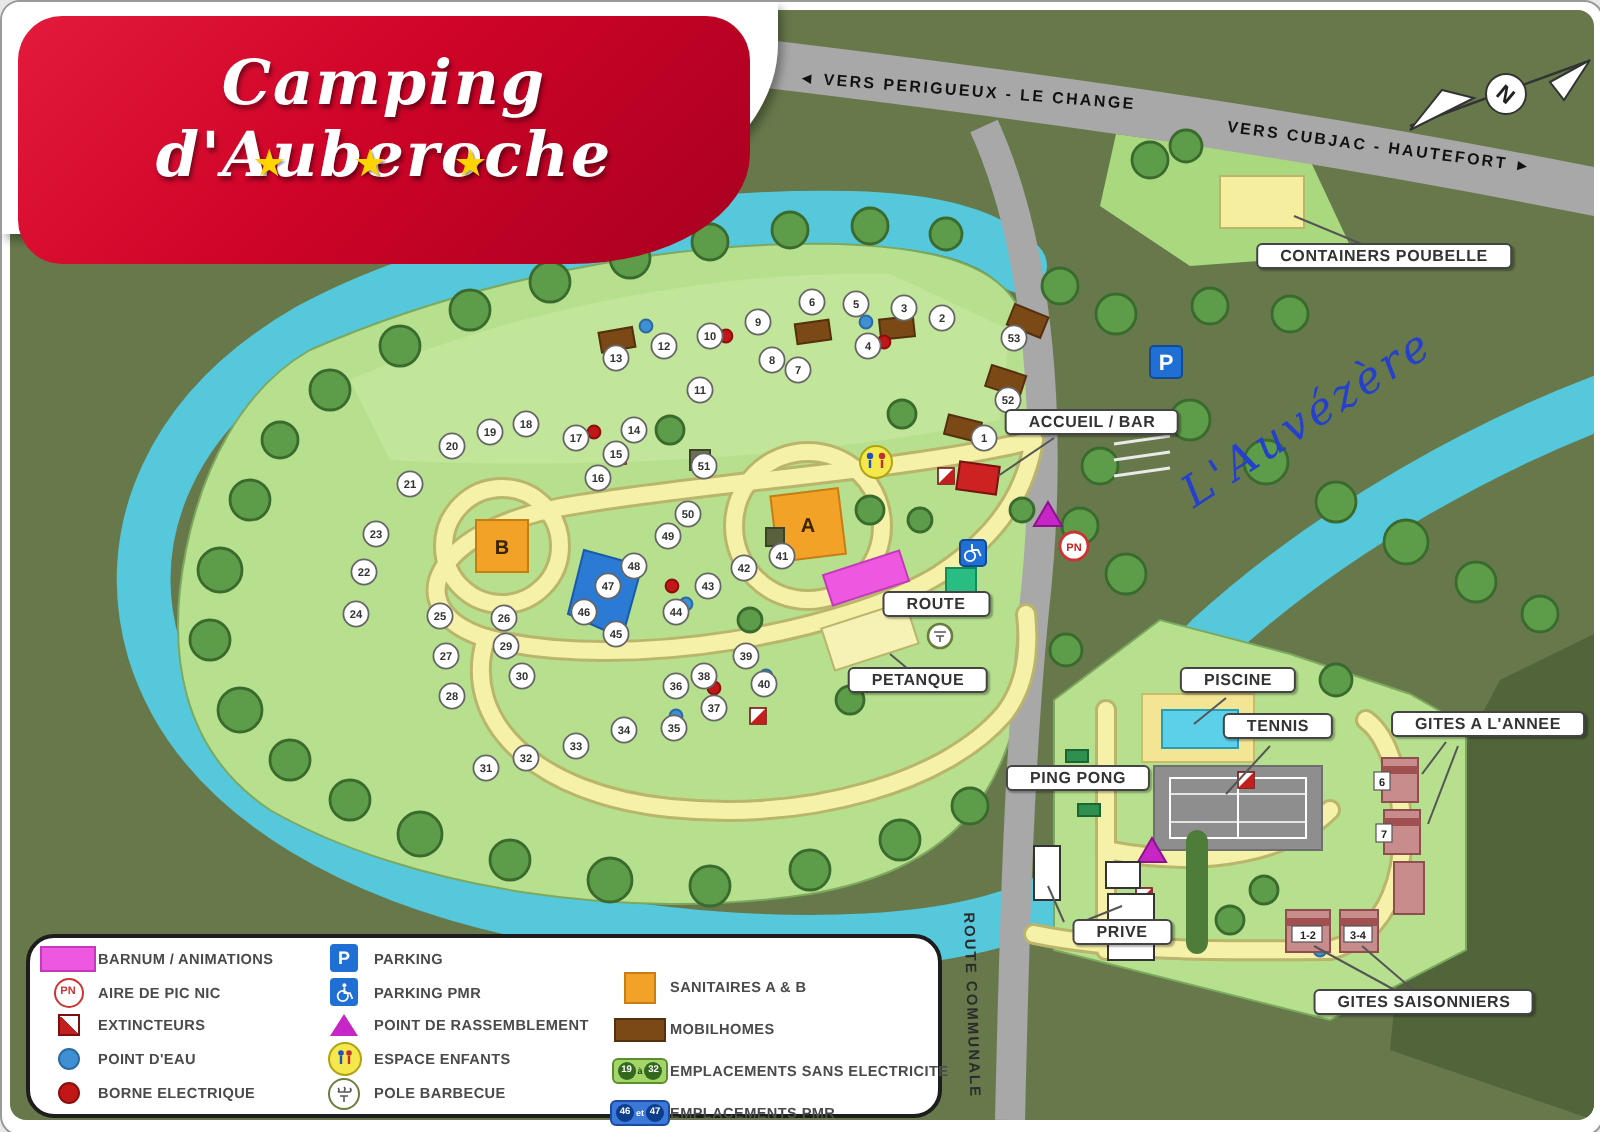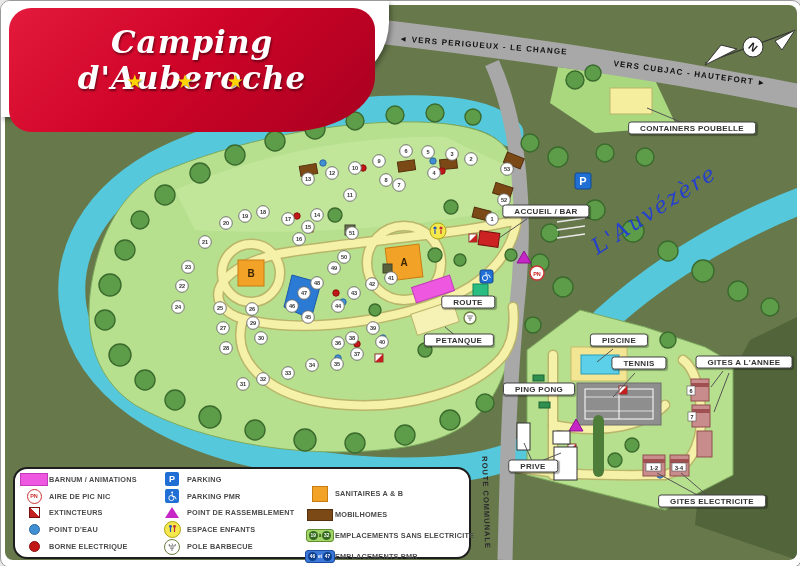--- a/index.html
+++ b/index.html
@@ -582,22 +582,22 @@
   <div class="river-name">L'Auvézère</div>
 
   <div class="callout" style="left:691px;top:127px">CONTAINERS POUBELLE</div>
   <div class="callout" style="left:545px;top:210px">ACCUEIL / BAR</div>
   <div class="callout" style="left:467px;top:301px">ROUTE</div>
   <div class="callout" style="left:458px;top:339px">PETANQUE</div>
   <div class="callout" style="left:618px;top:339px">PISCINE</div>
   <div class="callout" style="left:638px;top:362px">TENNIS</div>
   <div class="callout" style="left:538px;top:388px">PING PONG</div>
   <div class="callout" style="left:743px;top:361px">GITES A L'ANNEE</div>
-  <div class="callout" style="left:711px;top:500px">GITES ELECTRICITE</div>
-  <div class="callout" style="left:532px;top:465px">PRIVE</div>
+  <div class="callout" style="left:711px;top:500px">GITES SAISONNIERS</div>
+  <div class="callout" style="left:560px;top:465px">PRIVE</div>
 
   <div class="logo">
     <div class="logo-inner">
       <div class="logo-title">Camping d'Auberoche</div>
       <div class="logo-stars">★ ★ ★</div>
     </div>
   </div>
 
   <div class="legend">
       <div class="legend-col c1">

